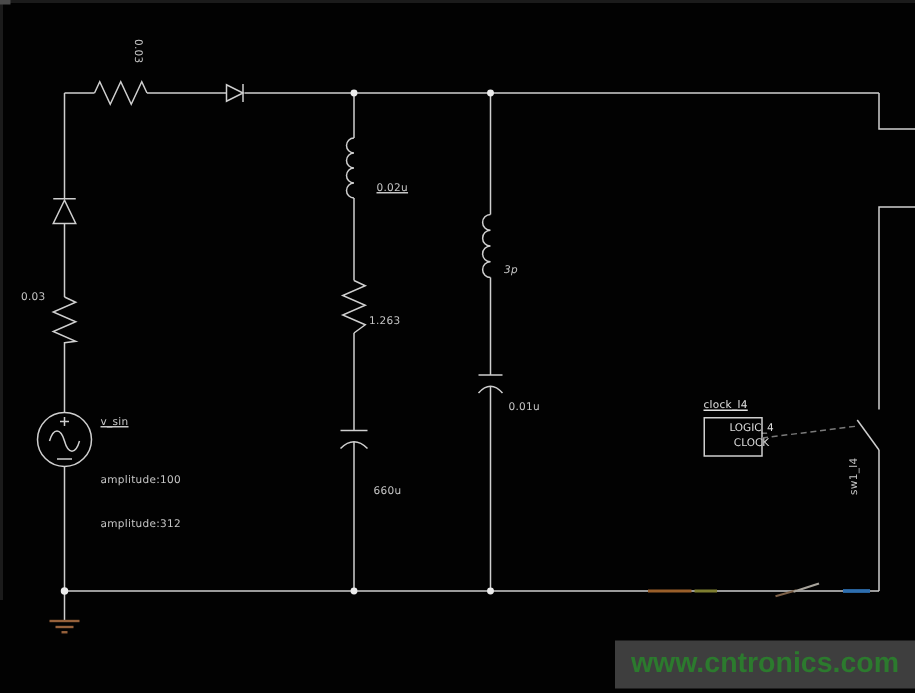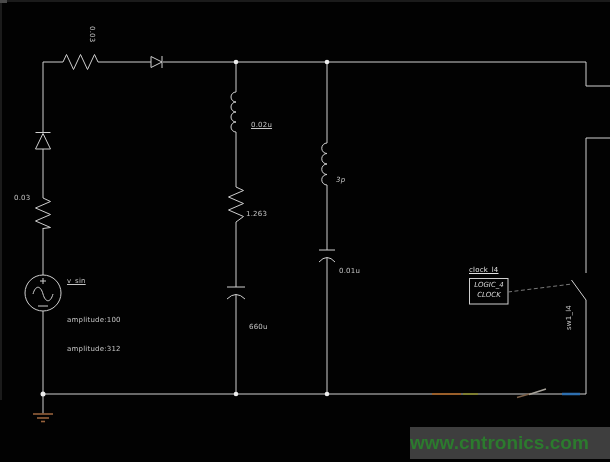--- a/index.html
+++ b/index.html
@@ -9,26 +9,26 @@
   }
   #schem-svg{position:absolute;left:0;top:0;}
   .lbl{
     position:absolute;color:#c6c6c6;font-size:7px;line-height:8px;
     font-family:"DejaVu Sans",sans-serif;white-space:nowrap;letter-spacing:.2px;
   }
   .lbl-vert-cw{transform:rotate(90deg);transform-origin:left top;}
   .lbl-vert-ccw{transform:rotate(-90deg);transform-origin:left top;}
   .clock-ref{color:#e2e2e2;}
   .clock-box-text{
-    position:absolute;left:470px;top:280px;width:38px;text-align:center;
-    color:#dcdcdc;font-size:7px;line-height:10px;font-family:"DejaVu Sans",sans-serif;font-style:italic;
+    position:absolute;left:482px;top:280px;width:38px;text-align:center;
+    color:#dcdcdc;font-size:7px;line-height:10px;font-family:"DejaVu Sans",sans-serif;
   }
   #watermark{
     position:absolute;left:410px;top:427px;width:200px;height:32px;
-    background:#3e3e3e;display:flex;align-items:center;
+    background:#3e3e3e;display:flex;align-items:center;justify-content:center;
   }
   #watermark span{
     color:#2c7a2e;font-size:19px;font-weight:700;font-family:"Liberation Sans",sans-serif;
   }
   .edge-top{position:absolute;left:0;top:0;width:610px;height:2px;background:#1b1b1b;}
   .edge-left{position:absolute;left:0;top:0;width:2px;height:400px;background:#1b1b1b;}
   .edge-corner{position:absolute;left:0;top:0;width:7px;height:3px;background:#4a4a4a;}
 </style>
 </head>
 <body>

